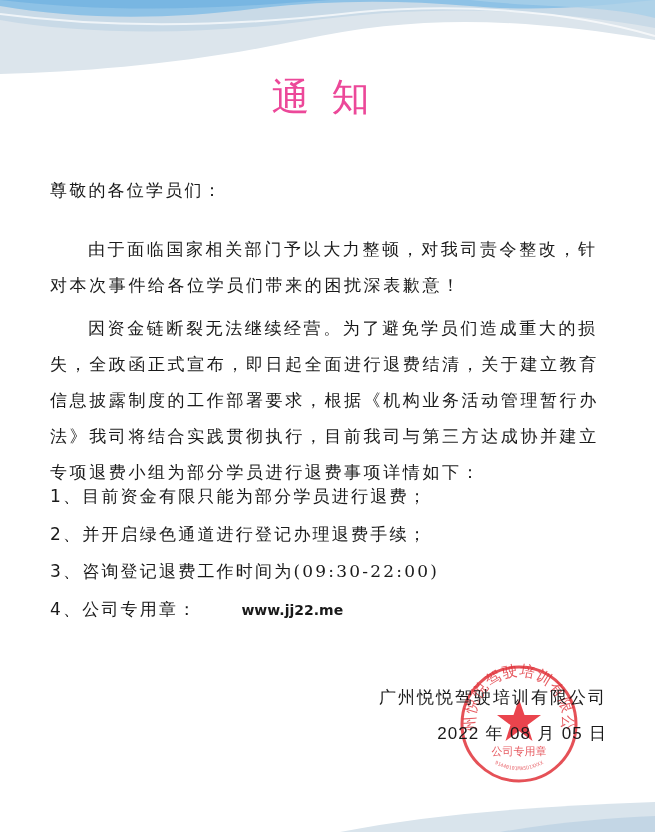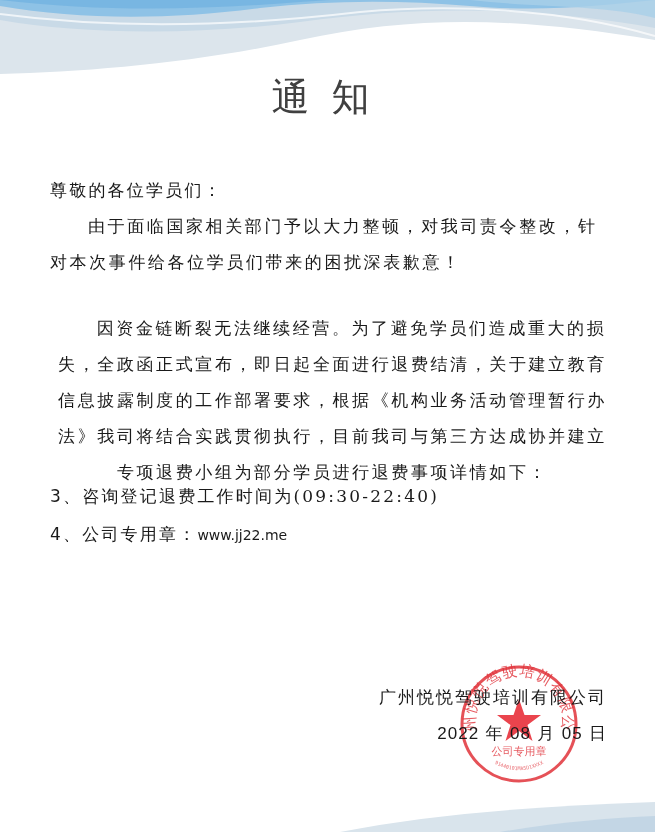--- a/index.html
+++ b/index.html
@@ -6,33 +6,33 @@
     body {
       width: 655px; height: 832px; position: relative; overflow: hidden;
       background: #ffffff;
       font-family: "DejaVu Serif", "Liberation Serif", serif;
       color: #1a1a1a;
     }
     .top-wave { position: absolute; left: 0; top: 0; width: 655px; height: 90px; }
     .bottom-wave { position: absolute; left: 0; bottom: 0; width: 655px; height: 40px; }
     .title {
       position: absolute; left: 8px; right: 0; top: 72px;
-      text-align: center; color: #404040;
+      text-align: center; color: #ec4899;
       font-size: 38px; letter-spacing: 22px; font-weight: normal;
       font-family: "DejaVu Serif", serif;
     }
     .text { position: absolute; font-size: 17px; line-height: 36px; white-space: nowrap; letter-spacing: 2.2px; }
     .salutation { left: 50px; top: 172px; text-align: center; }
-    .para1 { left: 50px; top: 208px; width: 560px; white-space: normal; letter-spacing: 2.6px; }
-    .para2 { left: 50px; top: 310px; width: 565px; white-space: normal; letter-spacing: 2.6px; text-align: center; }
+    .para1 { left: 50px; top: 231px; width: 560px; white-space: normal; letter-spacing: 2.6px; }
+    .para2 { left: 50px; top: 310px; width: 565px; white-space: normal; letter-spacing: 2.6px; }
     .indent { display: inline-block; width: 38px; }
     .list { position: absolute; left: 50px; top: 478px; }
     .list-item { font-size: 17px; line-height: 37.5px; letter-spacing: 2.2px; white-space: nowrap; }
     .list-item .num { font-family: "DejaVu Sans", sans-serif; }
-    .url { font-family: "DejaVu Sans", sans-serif; font-weight: normal; font-size: 14px; letter-spacing: 0; }
+    .url { font-family: "DejaVu Sans", sans-serif; font-weight: bold; font-size: 14px; letter-spacing: 0; margin-left: 44px; }
     .stamp { position: absolute; left: 458px; top: 663px; width: 122px; height: 122px; }
     .company { position: absolute; right: 48px; top: 686px; font-size: 17px; letter-spacing: 2px; z-index: 2; }
     .date { position: absolute; right: 48px; top: 722px; font-size: 17px; letter-spacing: 1px; z-index: 2; }
     .date .n { font-family: Liberation Sans, sans-serif; }
   </style>
 </head>
 <body>
 
 <svg class="top-wave" viewBox="0 0 655 90" preserveAspectRatio="none">
   <path d="M0,0 H655 V40 C520,18 420,14 300,40 C200,62 90,72 0,74 Z" fill="#dce5ec"></path>
@@ -45,21 +45,23 @@
 
 <div class="title">通知</div>
 
 <div class="text salutation">尊敬的各位学员们：</div>
 
 <div class="text para1"><span class="indent"></span><span>由于面临国家相关部门予以大力整顿，对我司责令整改，针对本次事件给各位学员们带来的困扰深表歉意！</span></div>
 
 <div class="text para2"><span class="indent"></span><span>因资金链断裂无法继续经营。为了避免学员们造成重大的损失，全政函正式宣布，即日起全面进行退费结清，关于建立教育信息披露制度的工作部署要求，根据《机构业务活动管理暂行办法》我司将结合实践贯彻执行，目前我司与第三方达成协并建立专项退费小组为部分学员进行退费事项详情如下：</span></div>
 
 <div class="list">
-  <div class="list-item"><span class="num">3、</span><span>咨询登记退费工作时间为(09:30-22:40)</span></div>
+  <div class="list-item"><span class="num">1、</span><span>目前资金有限只能为部分学员进行退费；</span></div>
+  <div class="list-item"><span class="num">2、</span><span>并开启绿色通道进行登记办理退费手续；</span></div>
+  <div class="list-item"><span class="num">3、</span><span>咨询登记退费工作时间为(09:30-22:00)</span></div>
   <div class="list-item"><span class="num">4、</span><span>公司专用章：</span><span class="url">www.jj22.me</span></div>
 </div>
 
 <svg class="stamp" viewBox="0 0 122 122">
   <defs>
     <path id="arcTop" d="M18,66 A44,44 0 1,1 104,66"></path>
     <path id="arcBottom" d="M26,92 A48,48 0 0,0 96,92"></path>
   </defs>
   <circle cx="61" cy="61" r="57" fill="none" stroke="#e0323a" stroke-width="3" opacity="0.85"></circle>
   <text font-size="15" fill="#e0323a" opacity="0.8" font-family="DejaVu Serif, serif" letter-spacing="1">

